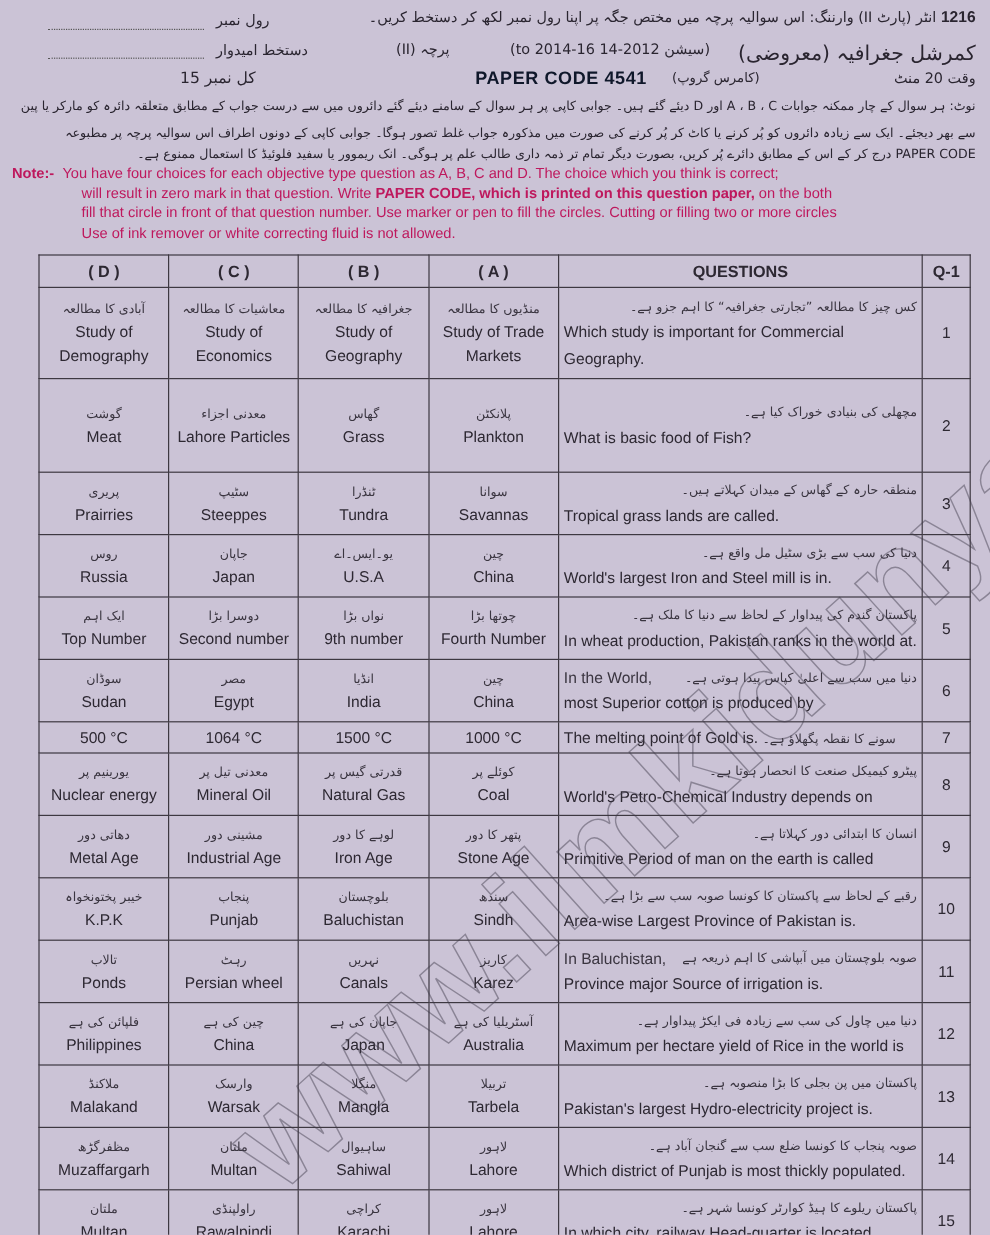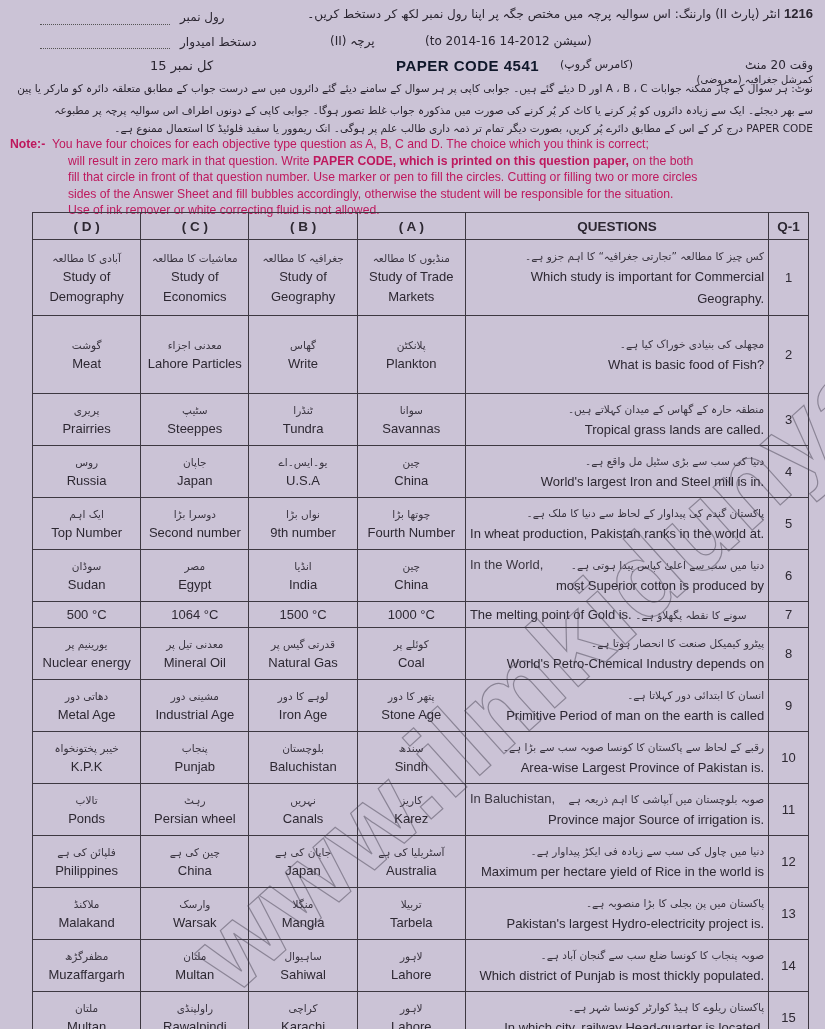--- a/index.html
+++ b/index.html
@@ -32,38 +32,38 @@
     padding:0 4px;
     vertical-align:middle;
   }
   table.mcq th { height:26px; font-weight:bold; font-size:13.5px; }
   .c-opt { width:97px; text-align:center; }
   .c-q { width:288px; text-align:left; }
   .c-n { width:30px; text-align:center; }
   .opt-u { display:block; font-size:10.5px; font-family:"DejaVu Sans", sans-serif; direction:rtl; line-height:18px; color:#3a3540; }
   .opt-e { display:block; line-height:20px; }
   .q-u { display:block; font-size:10.5px; font-family:"DejaVu Sans", sans-serif; direction:rtl; text-align:right; line-height:20px; color:#3a3540; }
-  .q-e { display:block; line-height:22px;text-align:right; }
+  .q-e { display:block; line-height:22px; }
   .watermark {
     position:absolute; font-size:110px; font-weight:bold; color:transparent;
     -webkit-text-stroke:1.2px rgba(60,55,70,0.45);
     transform:rotate(-42deg); white-space:nowrap; pointer-events:none;
     left:60px; top:520px; letter-spacing:2px;
   }
 </style>
 </head>
 <body>
 
 <div class="page">
 
   <div class="hdr urdu" style="right:12px; top:6px; font-size:12px;">
     <span style="font-family:'Liberation Sans',sans-serif;font-weight:bold;font-size:13px;">1216</span>
     <span>انٹر (پارٹ II) وارننگ: اس سوالیہ پرچہ میں مختص جگہ پر اپنا رول نمبر لکھ کر دستخط کریں۔</span>
   </div>
-  <div class="hdr urdu" style="right:12px; top:34px; font-size:10px;margin-top:40px;">کمرشل جغرافیہ (معروضی)</div>
+  <div class="hdr urdu" style="right:12px; top:34px; font-size:17px;">کمرشل جغرافیہ (معروضی)</div>
   <div class="hdr" style="left:425px; top:34px; font-size:12px; direction:rtl; font-family:'DejaVu Sans',sans-serif;">(سیشن 2012-14 to 2014-16)</div>
   <div class="hdr urdu" style="left:330px; top:34px;">پرچہ (II)</div>
 
   <div class="hdr urdu" style="left:180px; top:10px;">رول نمبر</div>
   <div class="dots" style="left:40px; top:24px; width:130px;"></div>
   <div class="hdr urdu" style="left:180px; top:35px;">دستخط امیدوار</div>
   <div class="dots" style="left:40px; top:48px; width:130px;"></div>
 
   <div class="hdr urdu" style="right:12px; top:58px;">وقت 20 منٹ</div>
   <div class="hdr urdu" style="left:560px; top:58px; font-size:11px;">(کامرس گروپ)</div>
@@ -71,21 +71,20 @@
   <div class="hdr urdu" style="left:150px; top:58px; font-size:13px;">کل نمبر 15</div>
 
   <div class="urdu-note" style="right:12px; top:82px;">نوٹ: ہر سوال کے چار ممکنہ جوابات A ، B ، C اور D دیئے گئے ہیں۔ جوابی کاپی پر ہر سوال کے سامنے دیئے گئے دائروں میں سے درست جواب کے مطابق متعلقہ دائرہ کو مارکر یا پین</div>
   <div class="urdu-note" style="right:12px; top:104px;">سے بھر دیجئے۔ ایک سے زیادہ دائروں کو پُر کرنے یا کاٹ کر پُر کرنے کی صورت میں مذکورہ جواب غلط تصور ہوگا۔ جوابی کاپی کے دونوں اطراف اس سوالیہ پرچہ پر مطبوعہ</div>
   <div class="urdu-note" style="right:12px; top:122px;">PAPER CODE درج کر کے اس کے مطابق دائرے پُر کریں، بصورت دیگر تمام تر ذمہ داری طالب علم پر ہوگی۔ انک ریموور یا سفید فلوئیڈ کا استعمال ممنوع ہے۔</div>
 
   <div class="note">
     <span class="first"><span class="lbl">Note:-</span>&nbsp;&nbsp;<span>You have four choices for each objective type question as A, B, C and D.  The choice which you think is correct;</span></span>
     <span class="ind"><span>will result in zero mark in that question.  Write </span><b>PAPER CODE, which is printed on this question paper,</b><span> on the   both</span></span>
     <span class="ind">fill that circle in front of that question number.  Use marker or pen to fill the circles. Cutting or filling two or more circles</span>
-    <span class="ind">sides of the Answer Sheet and fill bubbles accordingly,  otherwise  the student  will be responsible for  the situation.</span>
     <span class="ind">Use of ink remover or white correcting  fluid is not allowed.</span>
   </div>
 
   <table class="mcq">
     <thead>
       <tr>
         <th class="c-opt">( D )</th>
         <th class="c-opt">( C )</th>
         <th class="c-opt">( B )</th>
         <th class="c-opt">( A )</th>
@@ -121,21 +120,21 @@
           <td class="c-opt">
             <span class="opt-u">گوشت</span>
             <span class="opt-e">Meat</span>
           </td>
           <td class="c-opt">
             <span class="opt-u">معدنی اجزاء</span>
             <span class="opt-e">Lahore Particles</span>
           </td>
           <td class="c-opt">
             <span class="opt-u">گھاس</span>
-            <span class="opt-e">Write</span>
+            <span class="opt-e">Grass</span>
           </td>
           <td class="c-opt">
             <span class="opt-u">پلانکٹن</span>
             <span class="opt-e">Plankton</span>
           </td>
           <td class="c-q">
             <span class="q-u"><span>مچھلی کی بنیادی خوراک کیا ہے۔</span></span>
             <span class="q-e">What is basic food of Fish?</span>
           </td>
           <td class="c-n">2</td>

